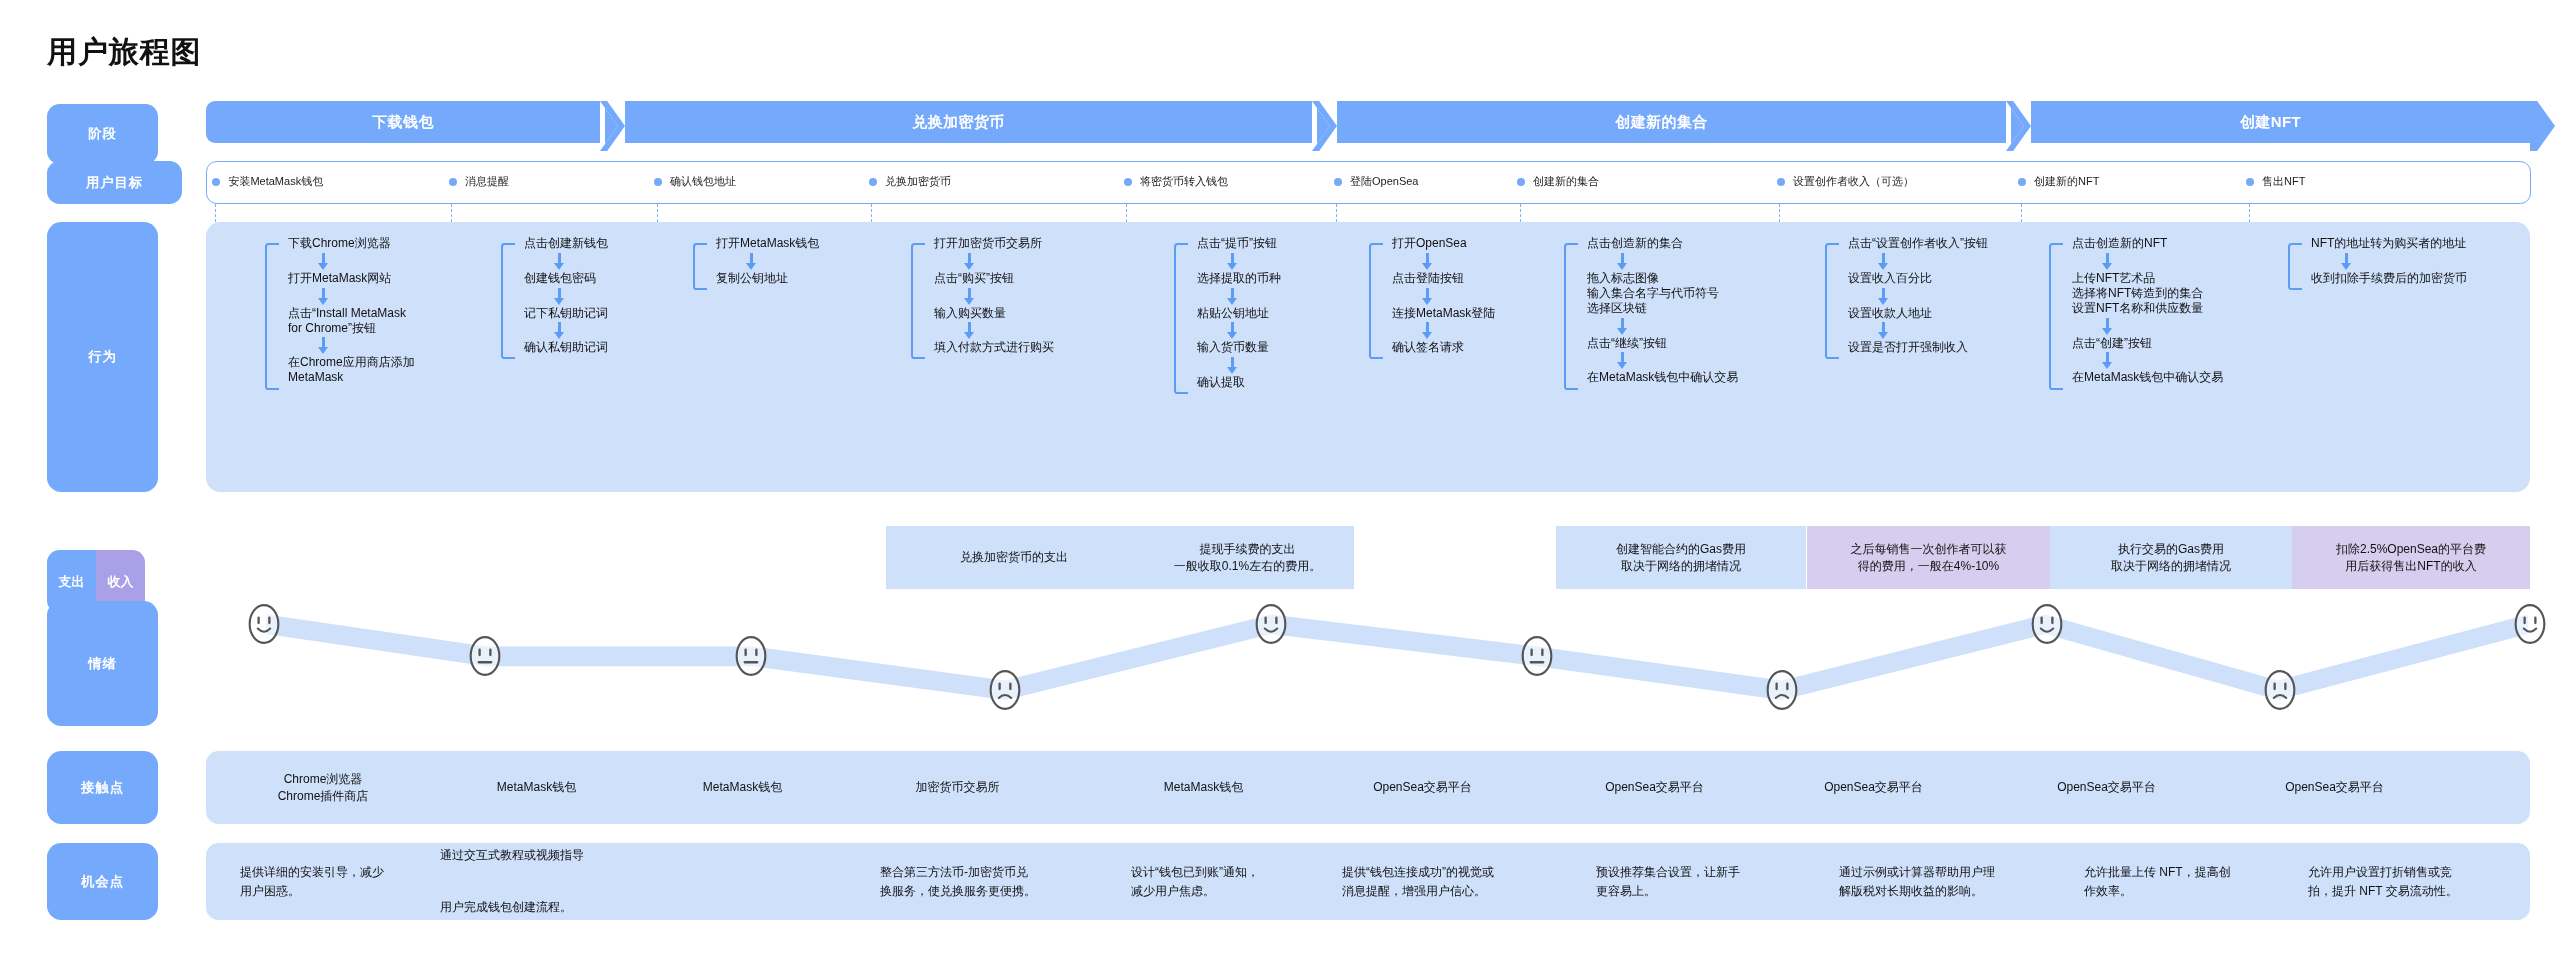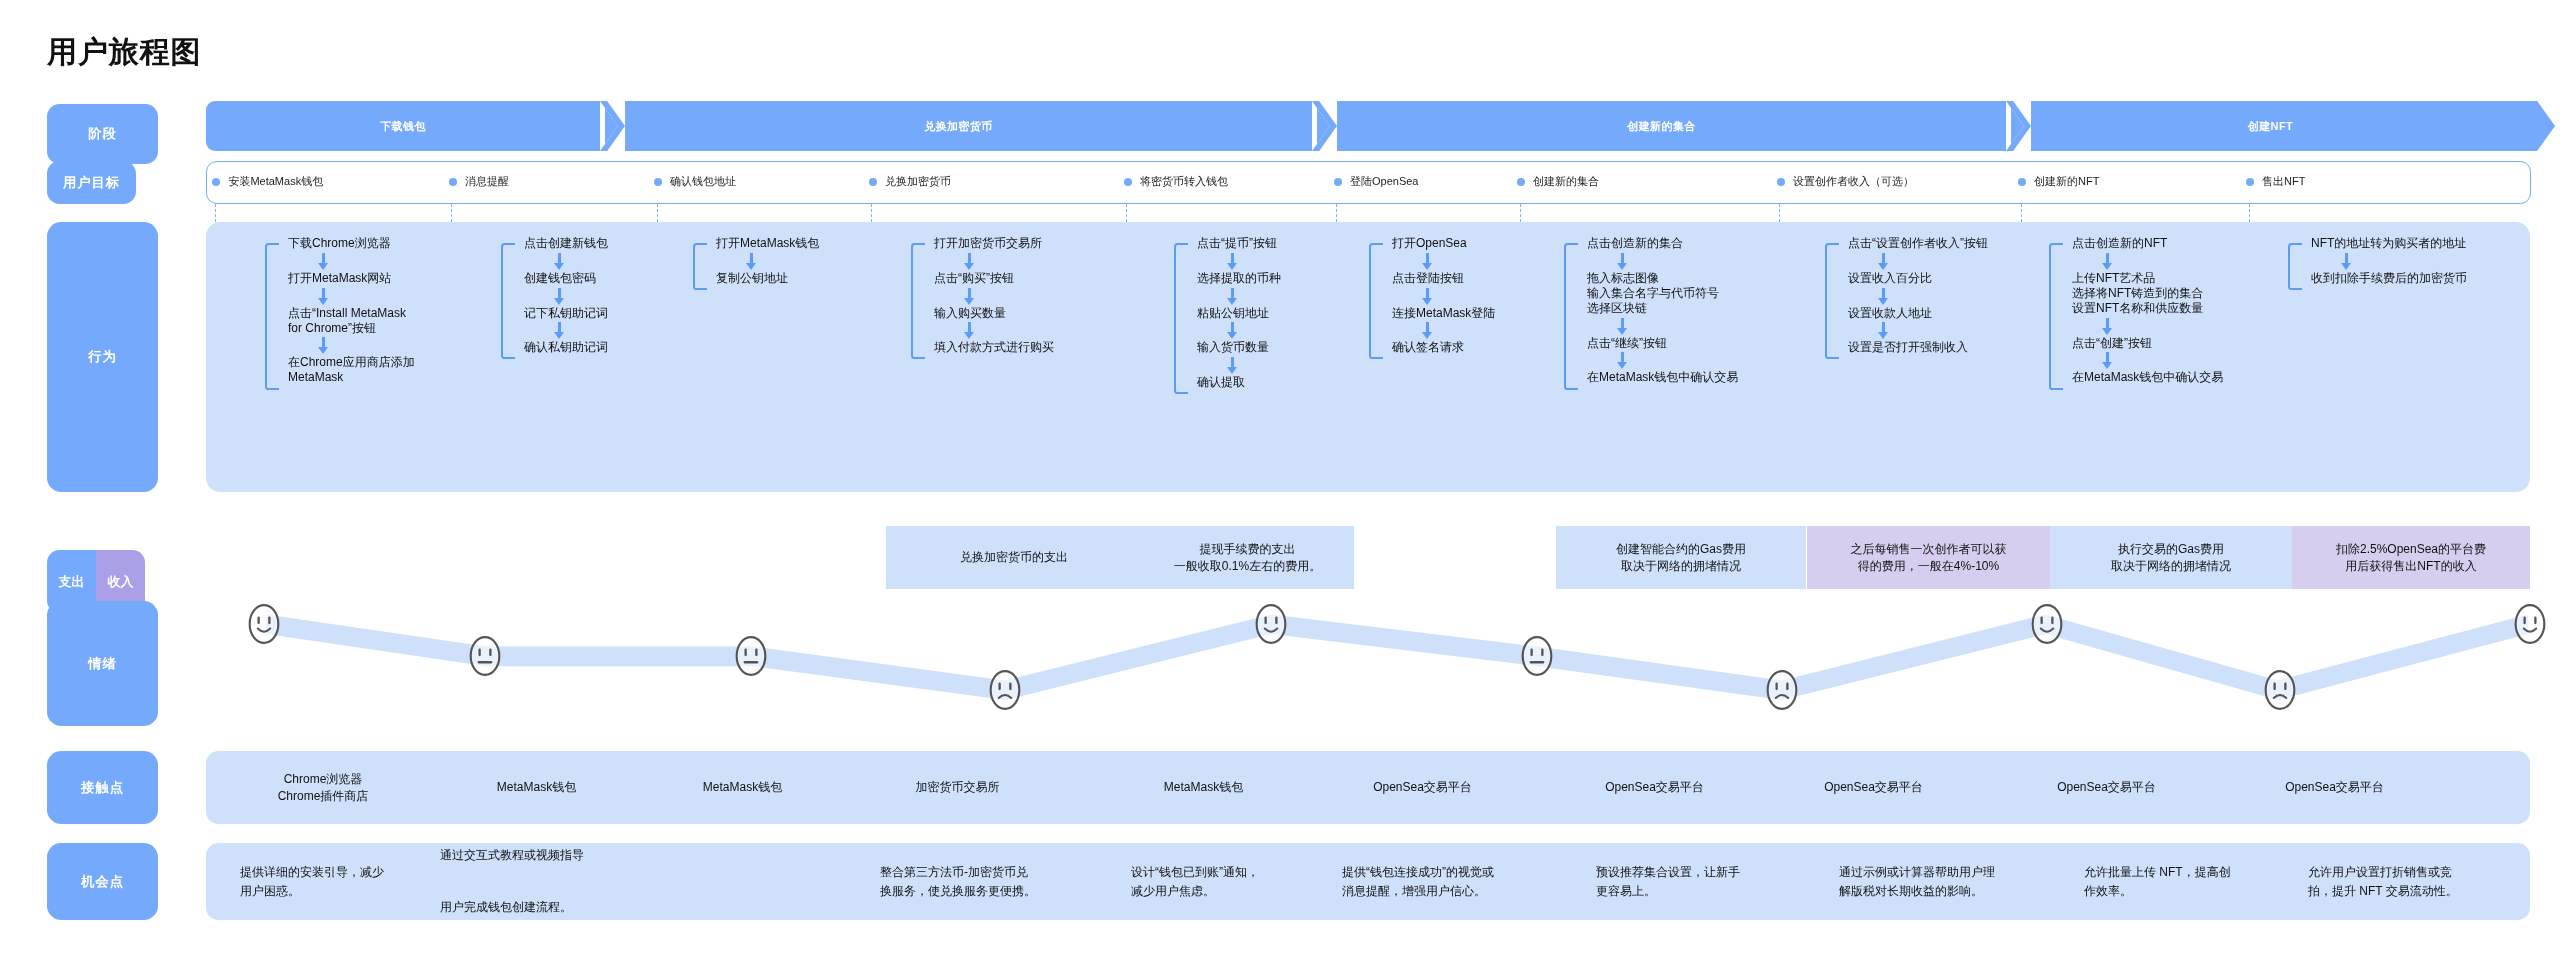--- a/index.html
+++ b/index.html
@@ -25,34 +25,34 @@
     color: #ffffff;
     font-size: 13.4px; font-weight: 700;
     display: flex; align-items: center; justify-content: center;
     letter-spacing: 0.9px;
   }
 
   
   .stage-row { position: absolute; left: 0; top: 101px; width: 2576px; height: 50px; }
   .stage-label { left: 47px; top: 3px; width: 111px; height: 60px; }
   .stage-chip {
-    position: absolute; top: 0; height: 50px;
+    position: absolute; top: 0; height: 42px;
     background: #74A9FB;
     display: flex; align-items: center; justify-content: center;
-    color: #ffffff; font-size: 11px; font-weight: 700; letter-spacing: 0.4px;
+    color: #ffffff; font-size: 15px; font-weight: 700; letter-spacing: 0.4px;
   }
   .stage-chip.first { border-radius: 9px 0 0 9px; }
   .stage-chip .notch {
     position: absolute; right: -25px; top: 0; width: 25px; height: 50px;
     z-index: 3;
   }
 
   
   .goals-row { position: absolute; left: 0; top: 161px; height: 43px; width: 2576px; }
-  .goals-label { left: 47px; top: 0; width: 89px; height: 43px; }
+  .goals-label { left: 47px; top: 0; width: 135px; height: 43px; }
   .goals-track {
     position: absolute; left: 206px; top: 0; right: 45px; height: 43px;
     border: 1.8px solid #74A9FB; border-radius: 10.7px; background: #ffffff;
   }
   .goal-item {
     position: absolute; top: 0; height: 39px;
     display: flex; align-items: center; gap: 8px;
     font-size: 11px; color: #1d1d1f; white-space: nowrap;
   }
   .goal-dot {

